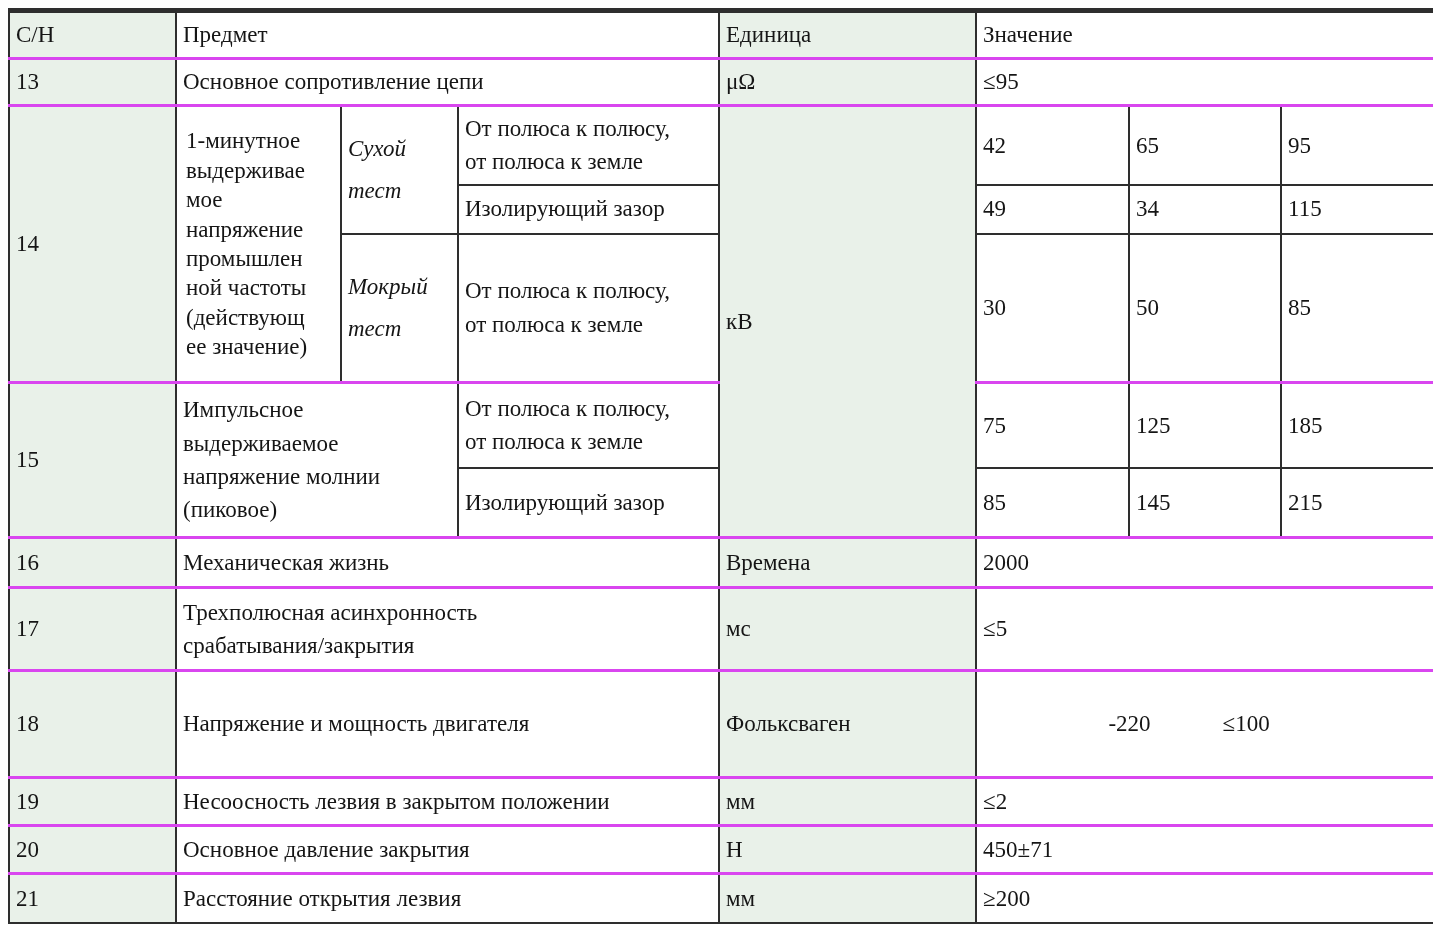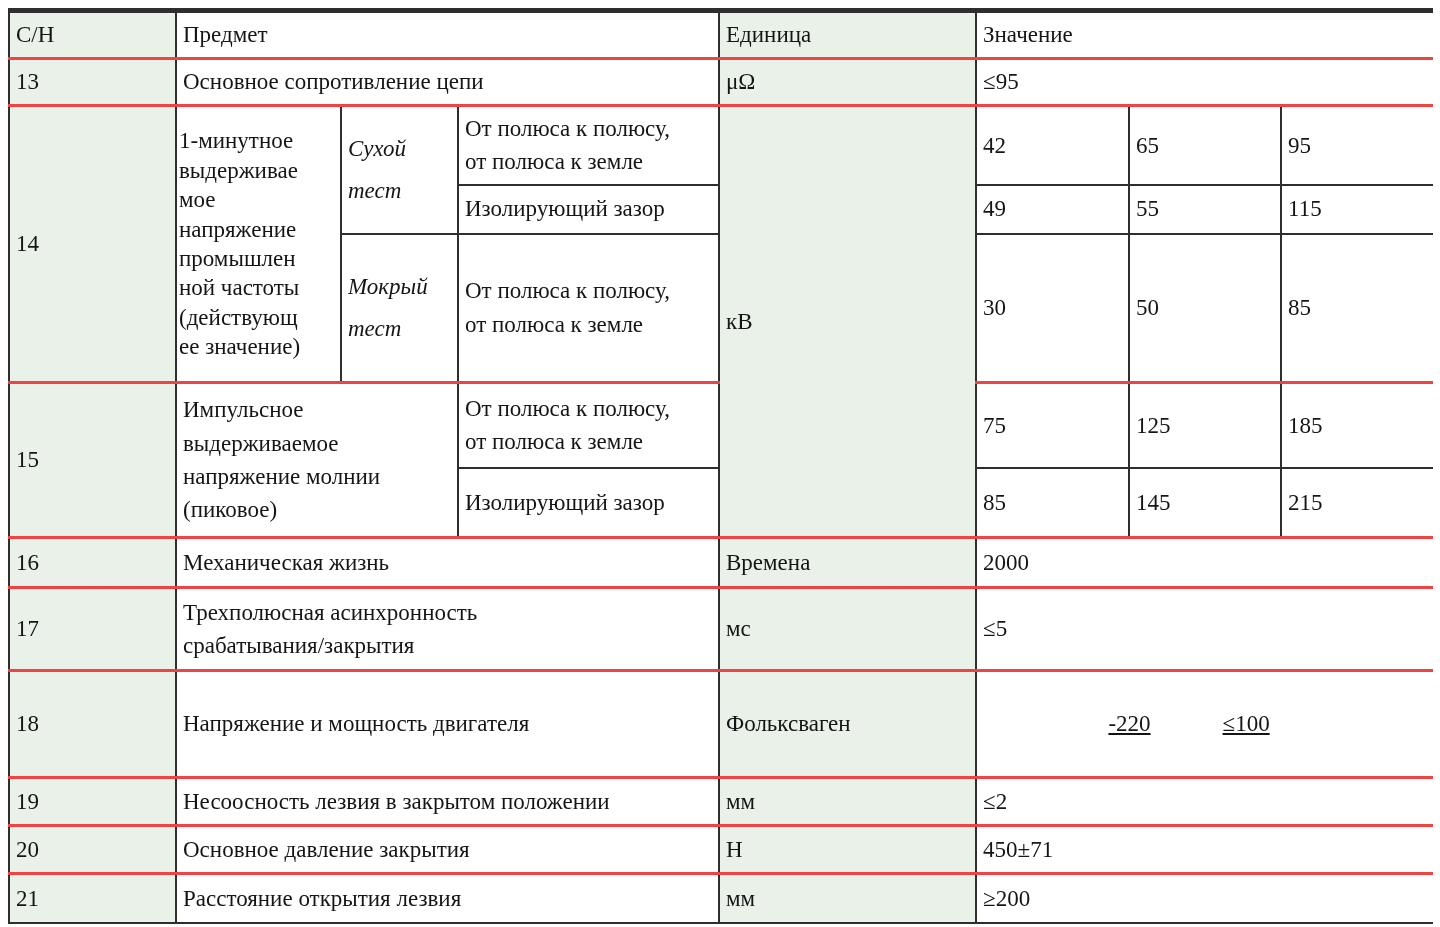--- a/index.html
+++ b/index.html
@@ -5,25 +5,25 @@
   html,body{margin:0;padding:0;background:#ffffff;}
   body{width:1440px;height:927px;position:relative;
        font-family:"Liberation Serif","DejaVu Serif",serif;color:#151515;}
   table.spec{border-collapse:collapse;table-layout:fixed;
              position:absolute;left:8px;top:8px;width:1424px;}
   td{border:2px solid #2e2e2e;text-align:left;vertical-align:middle;
      font-size:23px;line-height:1.45;padding:2px 6px;white-space:pre-line;
      overflow:hidden;}
   .g{background:#e9f1e9;}
   tr.top-edge > td{border-top:5px solid #2e2e2e;}
-  tr.major > td{border-top:3px solid #ef4444;}
+  tr.major > td{border-top:3px solid #d946ef;}
   td.nr{border-right:0;}
-  td.item-narrow{line-height:1.28;padding:2px 2px;margin-left:23px;}
+  td.item-narrow{line-height:1.28;padding:2px 9px;margin-left:23px;}
   td.test-label{line-height:1.8;font-style:italic;}
-  .dual{display:flex;justify-content:center;gap:72px;transform:translateX(-16px);text-decoration:underline;}
+  .dual{display:flex;justify-content:center;gap:72px;transform:translateX(-16px);}
 </style>
 </head>
 <body>
 
 <table class="spec">
   <colgroup>
     <col style="width:167px">
       <col style="width:165px">
       <col style="width:117px">
     <col style="width:261px">
@@ -64,21 +64,21 @@
 от полюса к земле</td>
     <td class="g" rowspan="5">кВ</td>
     <td>42</td>
     <td>65</td>
     <td class="nr">95</td>
   </tr>
 
   <tr style="height:49px">
     <td>Изолирующий зазор</td>
     <td>49</td>
-    <td>55</td>
+    <td>34</td>
     <td class="nr">115</td>
   </tr>
 
   <tr style="height:149px">
     <td class="test-label">Мокрый
 тест</td>
     <td>От полюса к полюсу,
 от полюса к земле</td>
     <td>30</td>
     <td>50</td>

